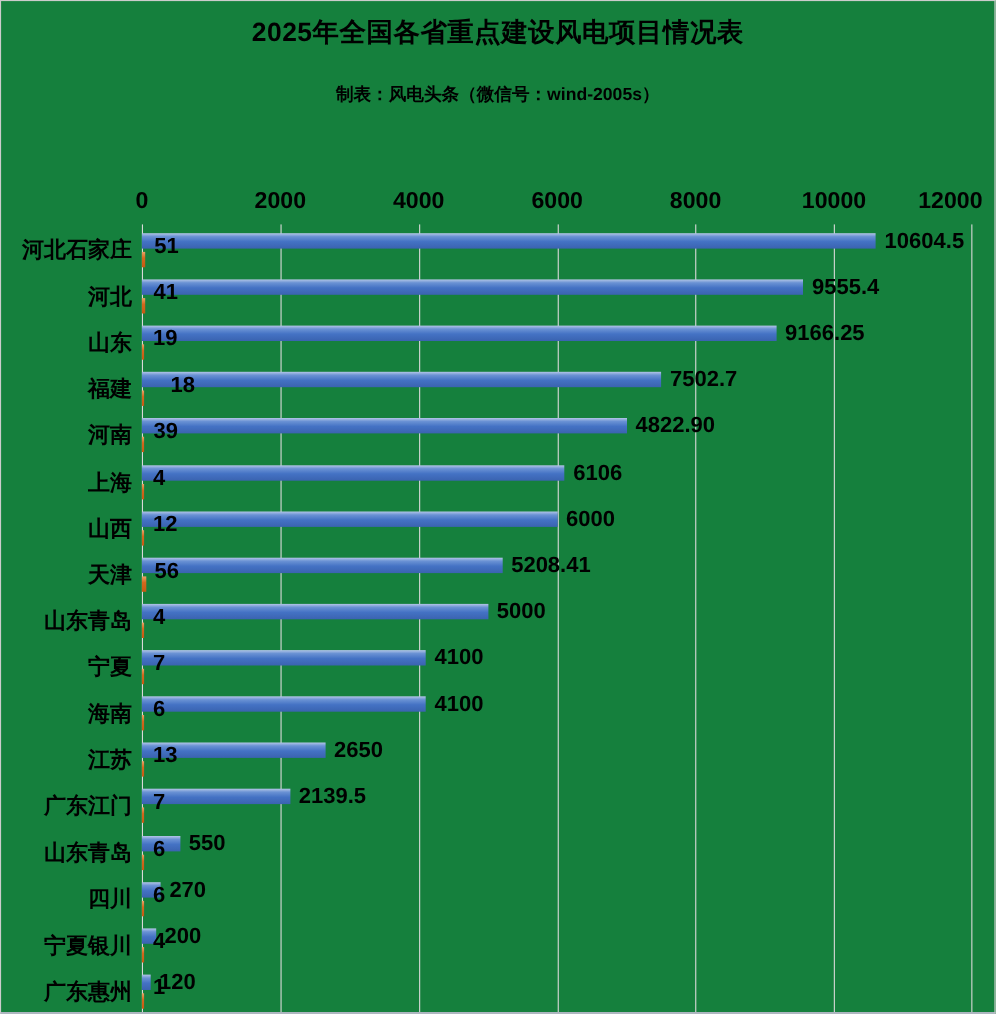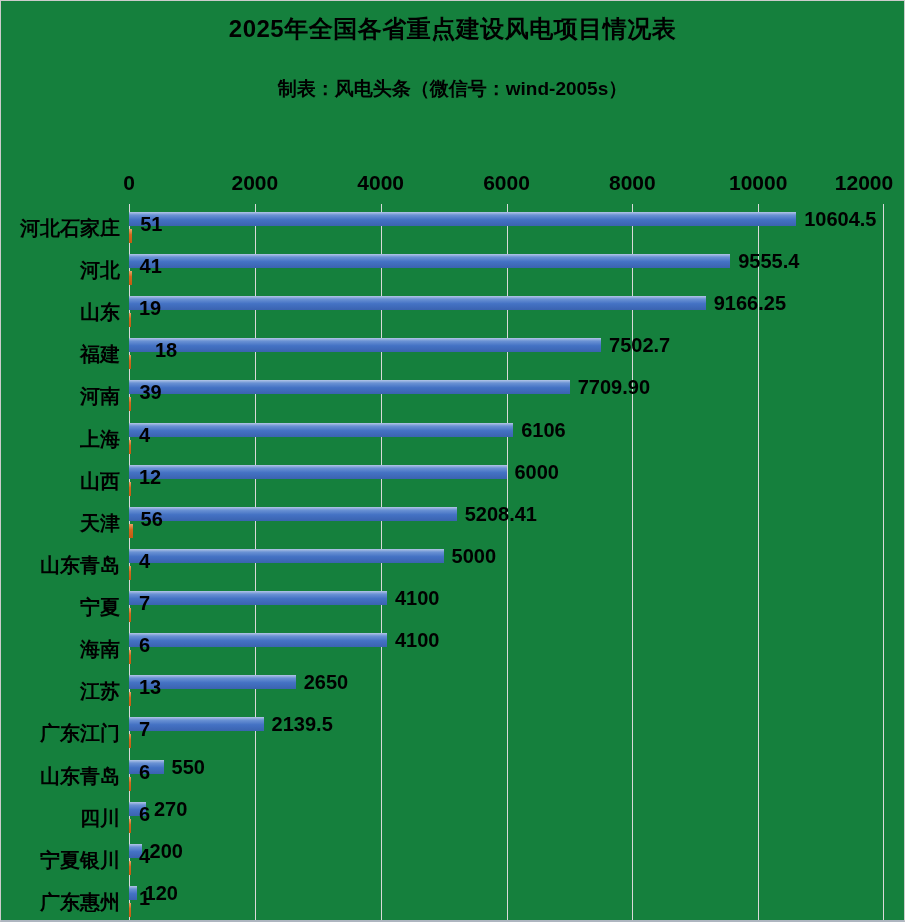--- a/index.html
+++ b/index.html
@@ -22,21 +22,21 @@
     top: 12px; left: 0; right: 0;
     text-align: center;
     font-size: 24px;
     font-weight: 700;
     letter-spacing: 0.5px;
   }
   .chart-subtitle {
     position: absolute;
     top: 75px; left: 0; right: 0;
     text-align: center;
-    font-size: 19px;
+    font-size: 16px;
     font-weight: 700;
   }
   .legend {
     position: absolute;
     top: 129px;
     right: 20px;
     display: flex;
     align-items: center;
     gap: 16px;
     font-size: 17px;
@@ -170,21 +170,21 @@
       <div class="bar-row" style="top: 126.353px; height: 42.1176px;">
         <div class="cat-label">福建</div>
         <div class="bar-scale" style="width: 472.045px;"></div>
         <div class="val-label" style="left: 480.045px;">7502.7</div>
         <div class="bar-count" style="width: 2px;"></div>
         <div class="cnt-label" style="left: 10px; margin-left: 16px;">18</div>
       </div>
       <div class="bar-row" style="top: 168.471px; height: 42.1176px;">
         <div class="cat-label">河南</div>
         <div class="bar-scale" style="width: 440.716px;"></div>
-        <div class="val-label" style="left: 448.716px;">7709.90</div>
+        <div class="val-label" style="left: 448.716px;">4822.90</div>
         <div class="bar-count" style="width: 2.45375px;"></div>
         <div class="cnt-label" style="left: 10.4537px;">39</div>
       </div>
       <div class="bar-row" style="top: 210.588px; height: 42.1176px;">
         <div class="cat-label">上海</div>
         <div class="bar-scale" style="width: 384.169px;"></div>
         <div class="val-label" style="left: 392.169px;">6106</div>
         <div class="bar-count" style="width: 2px;"></div>
         <div class="cnt-label" style="left: 10px;">4</div>
       </div>

